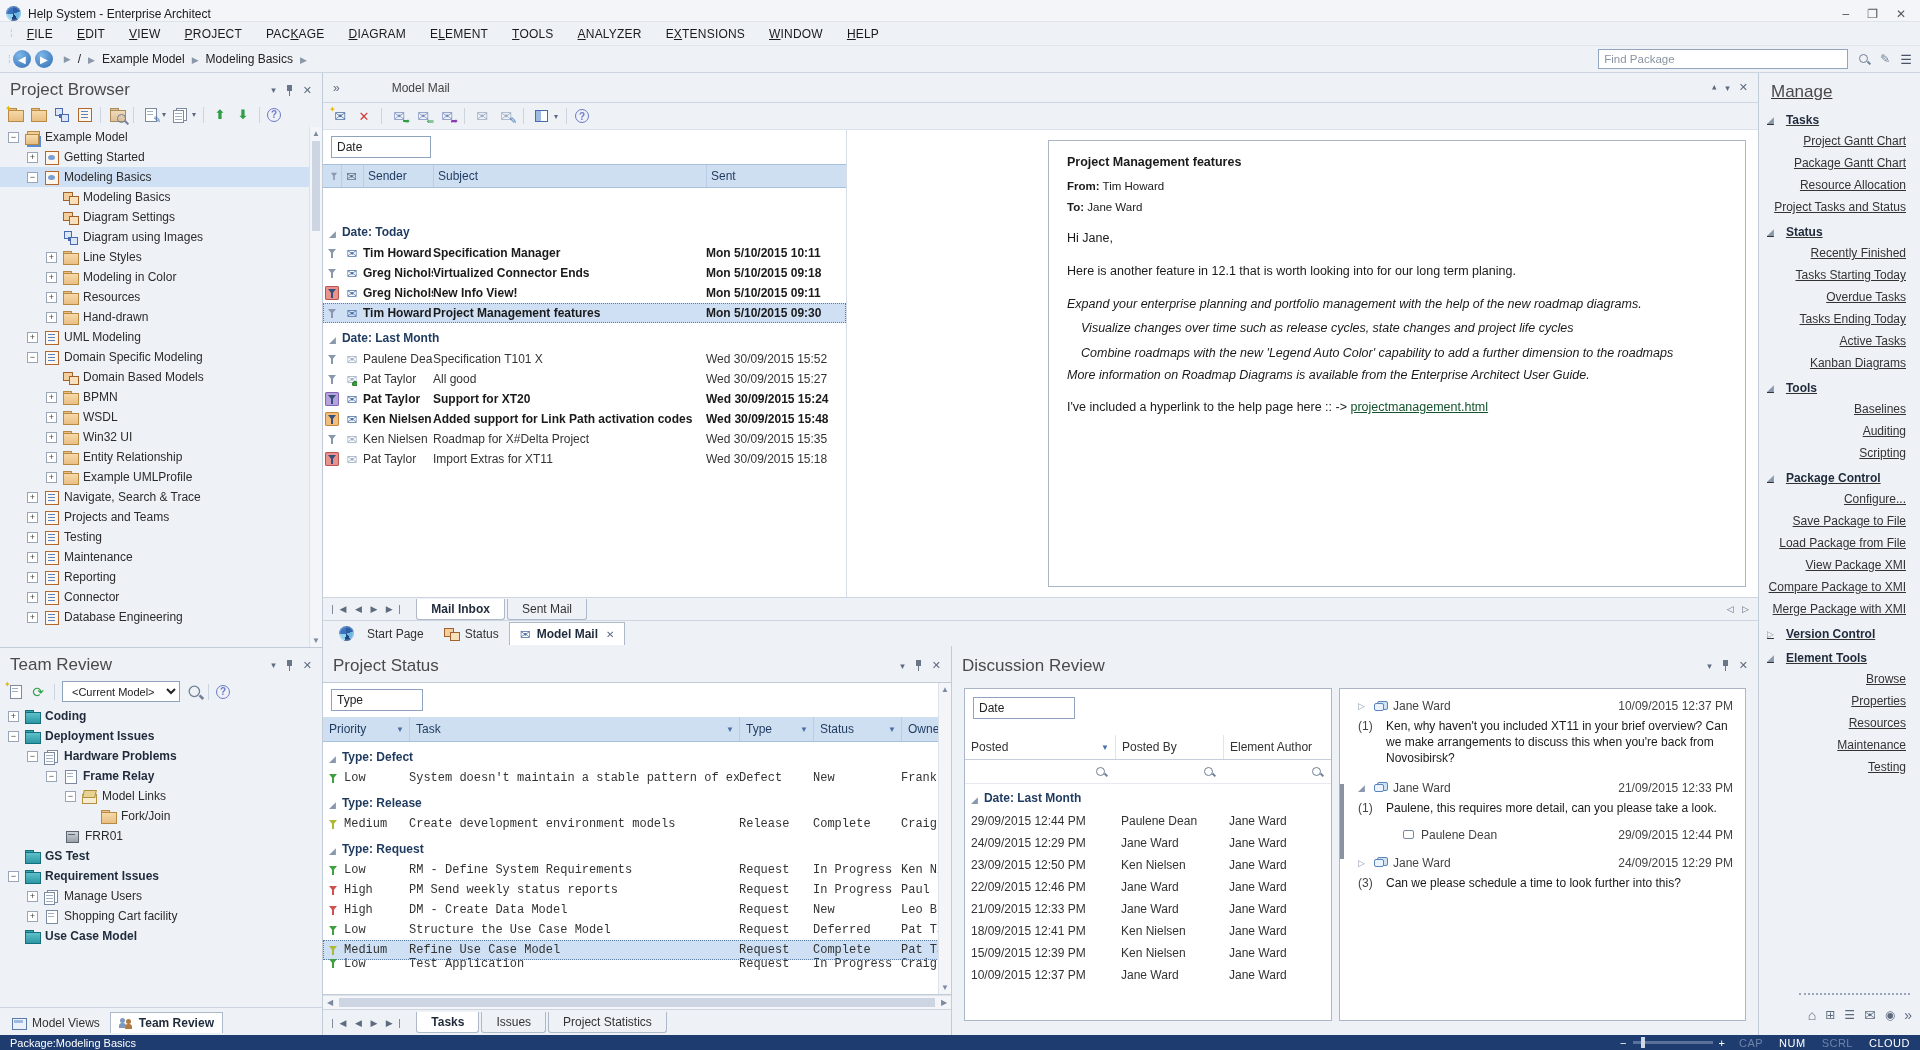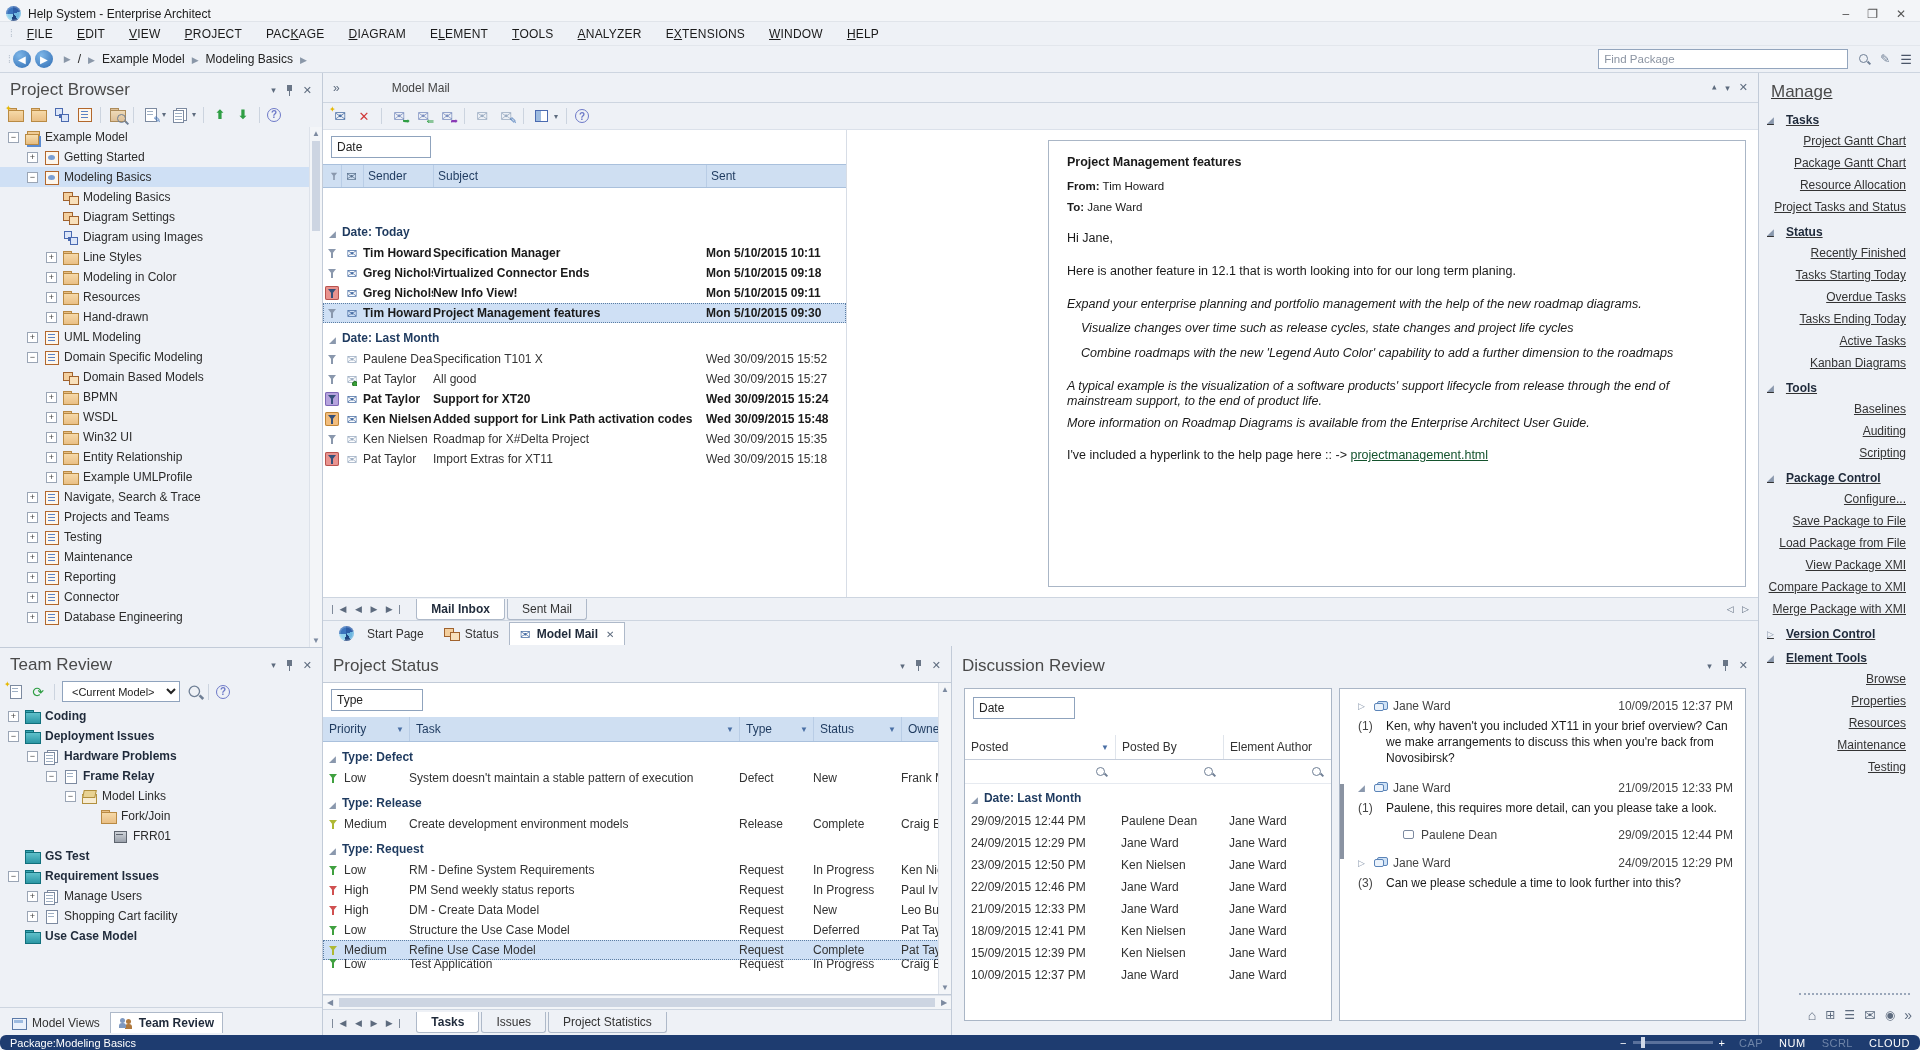--- a/index.html
+++ b/index.html
@@ -167,21 +167,21 @@
   
   .bottomrow { display:grid; grid-template-columns:628px 1px 1fr; min-height:0; background:#eef1f6; }
   .pstatus { display:grid; grid-template-rows:36px 1fr 14px 26px; min-height:0; }
   .pscontent { position:relative; background:#fff; border:1px solid #c2cbd8; border-left:none; border-right:none; overflow:hidden; }
   .pshead { display:grid; grid-template-columns:86px 330px 74px 88px 1fr; height:25px; align-items:center;
     background:#cfdff2; border-bottom:1px solid #a9c0dc; color:#1e3a5f; }
   .pshead .hc { padding-left:6px; border-left:1px solid #b9cde6; height:100%; display:flex; align-items:center; }
   .pshead .hc:first-child { border-left:none; }
   .pshead .fa { margin-left:auto; margin-right:5px; color:#4a6fa5; font-size:8px; }
   .psrow { display:grid; grid-template-columns:86px 330px 74px 88px 1fr; height:20px; align-items:center; color:#333; }
-  .psrow > * { overflow:hidden; white-space:nowrap; }
+  .psrow > * { overflow:hidden; white-space:nowrap;font-family:Liberation Mono, monospace; }
   .psrow .pcell { display:flex; align-items:center; gap:4px; padding-left:3px; }
   .psrow.sel { background:#cfe0f5; outline:1px dotted #5b7da3; outline-offset:-1px; }
   .psrow.clip { height:7px; }
   .psvscroll { position:absolute; right:0; top:0; bottom:0; width:13px; background:#f3f5f8; border-left:1px solid #dde2ea; }
   .hscroll { background:#f3f5f8; border-top:1px solid #dde2ea; display:flex; align-items:center; }
   .hscroll .sbtn { width:14px; color:#7c8aa0; font-size:8px; text-align:center; }
   .hscroll .hthumb { height:9px; background:#cdd5e2; flex:1; margin:0 2px; }
 
   .disc { display:grid; grid-template-rows:36px 1fr; min-height:0; }
   .discbody { position:relative; overflow:hidden; }
@@ -216,21 +216,21 @@
 
   
   .managecol { background:#eef1f6; position:relative; overflow:hidden; padding-top:2px;text-decoration:underline; }
   .msection { margin-top:4px; }
   .mshead { display:flex; align-items:center; gap:6px; padding:3px 0 3px 8px; font-weight:bold; color:#1f2a3a; }
   .msitem { text-align:right; padding:4px 14px 4px 0; color:#333; }
   .mdots { position:absolute; right:10px; bottom:40px; left:40px; border-top:2px dotted #9aa7ba; }
   .wsicons { position:absolute; right:8px; bottom:12px; display:flex; gap:9px; color:#5d6b7e; font-size:14px; align-items:center; }
 
   
-  .statusbar { background:#1e3c70; color:#fff; display:flex; align-items:center; padding:0 10px; font-size:11px;border-radius:6px; }
+  .statusbar { background:#1e3c70; color:#fff; display:flex; align-items:center; padding:0 10px; font-size:11px; }
   .sbright { margin-left:auto; display:flex; align-items:center; gap:14px; }
   .zoomctl { display:flex; align-items:center; gap:6px; }
   .ztrack { width:80px; height:3px; background:#5a719c; position:relative; }
   .zthumb { position:absolute; left:8px; top:-4px; width:4px; height:11px; background:#cfd8e8; }
   .ind { letter-spacing:.5px; }
   .ind.dim { color:#6e84a8; }
 
   .titlebig { font-size:17px; color:#4a4a4a; }
   .tb-box { width:13px; height:12px; display:inline-block; }
 </style>
@@ -499,21 +499,21 @@
               <div class="trow" style="padding-left: 65px;">
                 <span class="expander">−</span>
                 <span class="ico i-envopen"></span>
                 <span class="tlabel">Model Links</span>
               </div>
               <div class="trow" style="padding-left: 84px;">
                 <span class="expander none"></span>
                 <span class="ico i-folder"></span>
                 <span class="tlabel">Fork/Join</span>
               </div>
-              <div class="trow" style="padding-left: 96px;">
+              <div class="trow" style="padding-left: 48px;">
                 <span class="expander none"></span>
                 <span class="ico i-graybox"></span>
                 <span class="tlabel">FRR01</span>
               </div>
               <div class="trow" style="padding-left: 8px;">
                 <span class="expander none"></span>
                 <span class="ico i-folder teal"></span>
                 <span class="tlabel b">GS Test</span>
               </div>
               <div class="trow" style="padding-left: 8px;">
@@ -699,21 +699,20 @@
           </div>
           <div class="preview">
             <div class="subj">Project Management features</div>
             <div class="hline"><b>From:</b> <span>Tim Howard</span></div>
             <div class="hline"><b>To:</b> <span>Jane Ward</span></div>
             <p>Hi Jane,</p>
             <p>Here is another feature in 12.1 that is worth looking into for our long term planing.</p>
             <p class="ital">Expand your enterprise planning and portfolio management with the help of the new roadmap diagrams.</p>
             <div class="bullet">Visualize changes over time such as release cycles, state changes and project life cycles</div>
             <div class="bullet">Combine roadmaps with the new 'Legend Auto Color' capability to add a further dimension to the roadmaps</div>
-            <p class="ital">A typical example is the visualization of a software products' support lifecycle from release through the end of mainstream support, to the end of product life.</p>
             <p class="ital" style="margin-top:6px">More information on Roadmap Diagrams is available from the Enterprise Architect User Guide.</p>
             <p><span>I've included a hyperlink to the help page here :: -&gt; </span><a href="#">projectmanagement.html</a></p>
           </div>
         </div>
         <div class="tabstrip">
           <span class="navarrows">❘◀ ◀ ▶ ▶❘</span>
           <span id="mail-list-tabs" style="display:flex;">
               <span class="ftab active">Mail Inbox</span>
               <span class="ftab">Sent Mail</span>
             </span>

